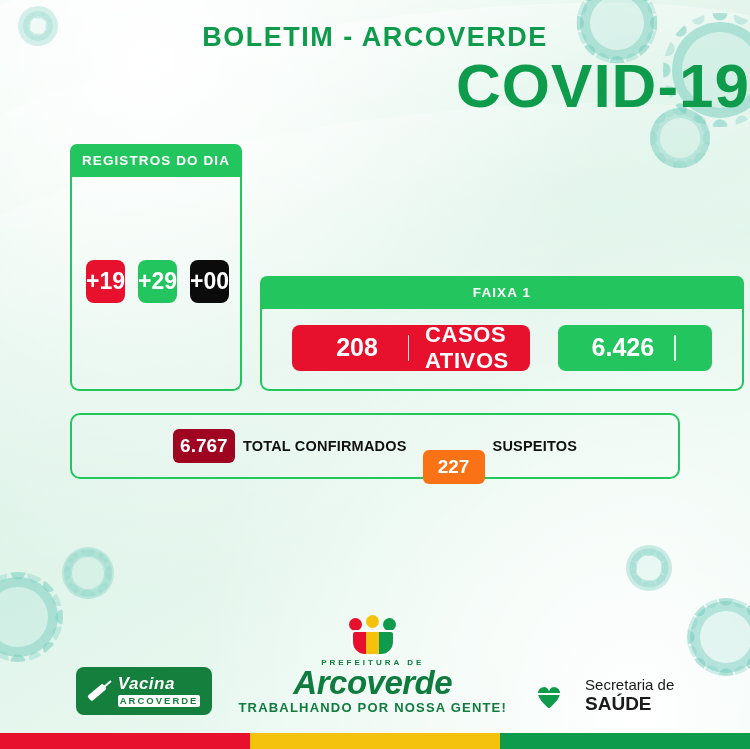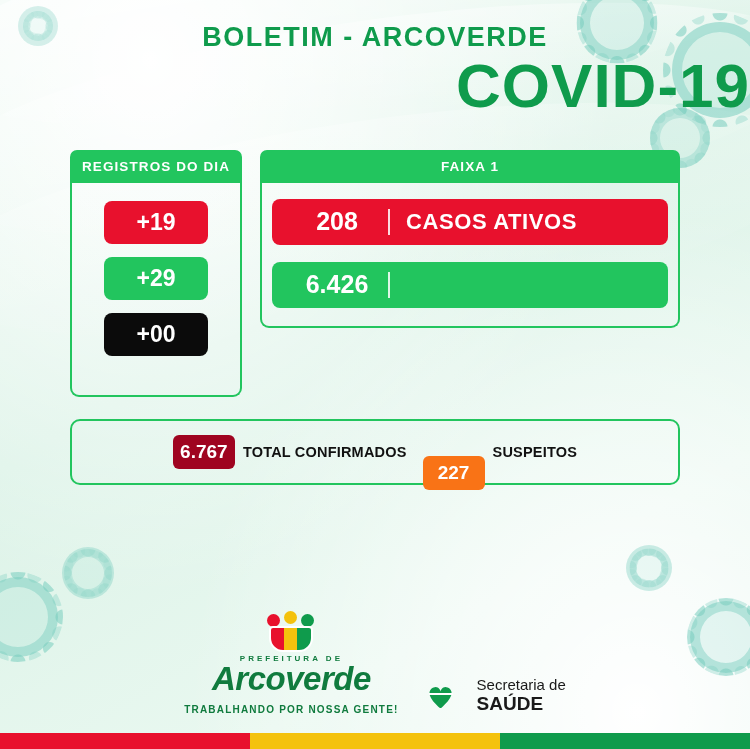--- a/index.html
+++ b/index.html
@@ -104,22 +104,22 @@
     font-weight: bold;
     letter-spacing: 1px;
     line-height: 1.08;
   }
 
   
   .panels {
     display: flex;
     gap: 18px;
     padding: 0 70px;
-    margin-top: 30px;
-    align-items: flex-start;
+    margin-top: 24px;
+    align-items: flex-end;
   }
   .panel-left { width: 172px; }
   .panel-right { flex: 1; }
 
   .panel-header {
     background: #22c55e;
     color: #ffffff;
     font-size: 13.5px;
     font-weight: bold;
     letter-spacing: 1.1px;
@@ -127,24 +127,24 @@
     padding: 9px 4px;
     border-radius: 7px 7px 0 0;
   }
   .panel-body {
     border: 2px solid #22c55e;
     border-top: none;
     border-radius: 0 0 9px 9px;
     background: transparent;
     padding: 18px 14px 20px;
     display: flex;
-    flex-direction: column;
-    align-items: center;
-  }
-  .panel-right .panel-body { padding: 16px 10px 18px; gap: 17px; }
+    flex-direction: row;
+    align-items: center;
+  }
+  .panel-right .panel-body { padding: 16px 30px 18px; gap: 28px; }
   .panel-left .panel-body { gap: 13px; min-height: 214px; }
 
   .chip {
     width: 104px;
     height: 43px;
     border-radius: 8px;
     display: flex;
     align-items: center;
     justify-content: center;
     color: #ffffff;
@@ -275,21 +275,21 @@
     position: absolute; top: 0; width: 13px; height: 13px; border-radius: 50%;
   }
   .crest .d1 { left: 4px;  background: #e8112d; }
   .crest .d2 { left: 21px; background: #f4c20d; top: -3px; }
   .crest .d3 { left: 38px; background: #0f9b4c; }
   .pref { font-size: 8px; font-weight: bold; letter-spacing: 3px; color: #107b3e; }
   .arco {
     font-size: 33px; font-weight: bold; font-style: italic;
     line-height: .95; color: #107b3e; letter-spacing: -.5px;
   }
-  .slogan { font-size: 10px; font-weight: bold; letter-spacing: 1.2px; color: #107b3e; margin-top: 10px; }
+  .slogan { font-size: 13px; font-weight: bold; letter-spacing: 1.2px; color: #107b3e; margin-top: 2px; }
 
   .logo-saude { display: flex; align-items: center; gap: 18px; }
   .heart-icon { width: 34px; height: 34px; position: relative; }
   .heart-icon .h {
     position: absolute; left: 2px; top: 6px; width: 28px; height: 24px;
     background: #0f9b4c;
     clip-path: path("M14 24 C 2 14, 0 6, 7 3 C 11 1, 14 5, 14 7 C 14 5, 17 1, 21 3 C 28 6, 26 14, 14 24 Z");
   }
   .heart-icon .pulse {
     position: absolute; left: 4px; top: 15px; width: 24px; height: 2px;
@@ -372,20 +372,30 @@
       <div class="total-item">
         <div class="total-badge badge-orange">227</div>
         <div class="total-text">SUSPEITOS</div>
       </div>
     </div>
 
   </div>
 
   <div class="footer">
 
+    <div class="logo-vacina">
+      <div class="syringe">
+        <div class="body"></div>
+          <div class="needle"></div>
+      </div>
+      <div class="vacina-text">
+        <div class="vacina-top">Vacina</div>
+        <div class="vacina-bottom">ARCOVERDE</div>
+      </div>
+    </div>
 
     <div class="logo-arcoverde">
       <div class="crest">
         <div class="dot d1"></div>
           <div class="dot d2"></div>
           <div class="dot d3"></div>
         <div class="sh"></div>
       </div>
       <div class="pref">PREFEITURA DE</div>
       <div class="arco">Arcoverde</div>

